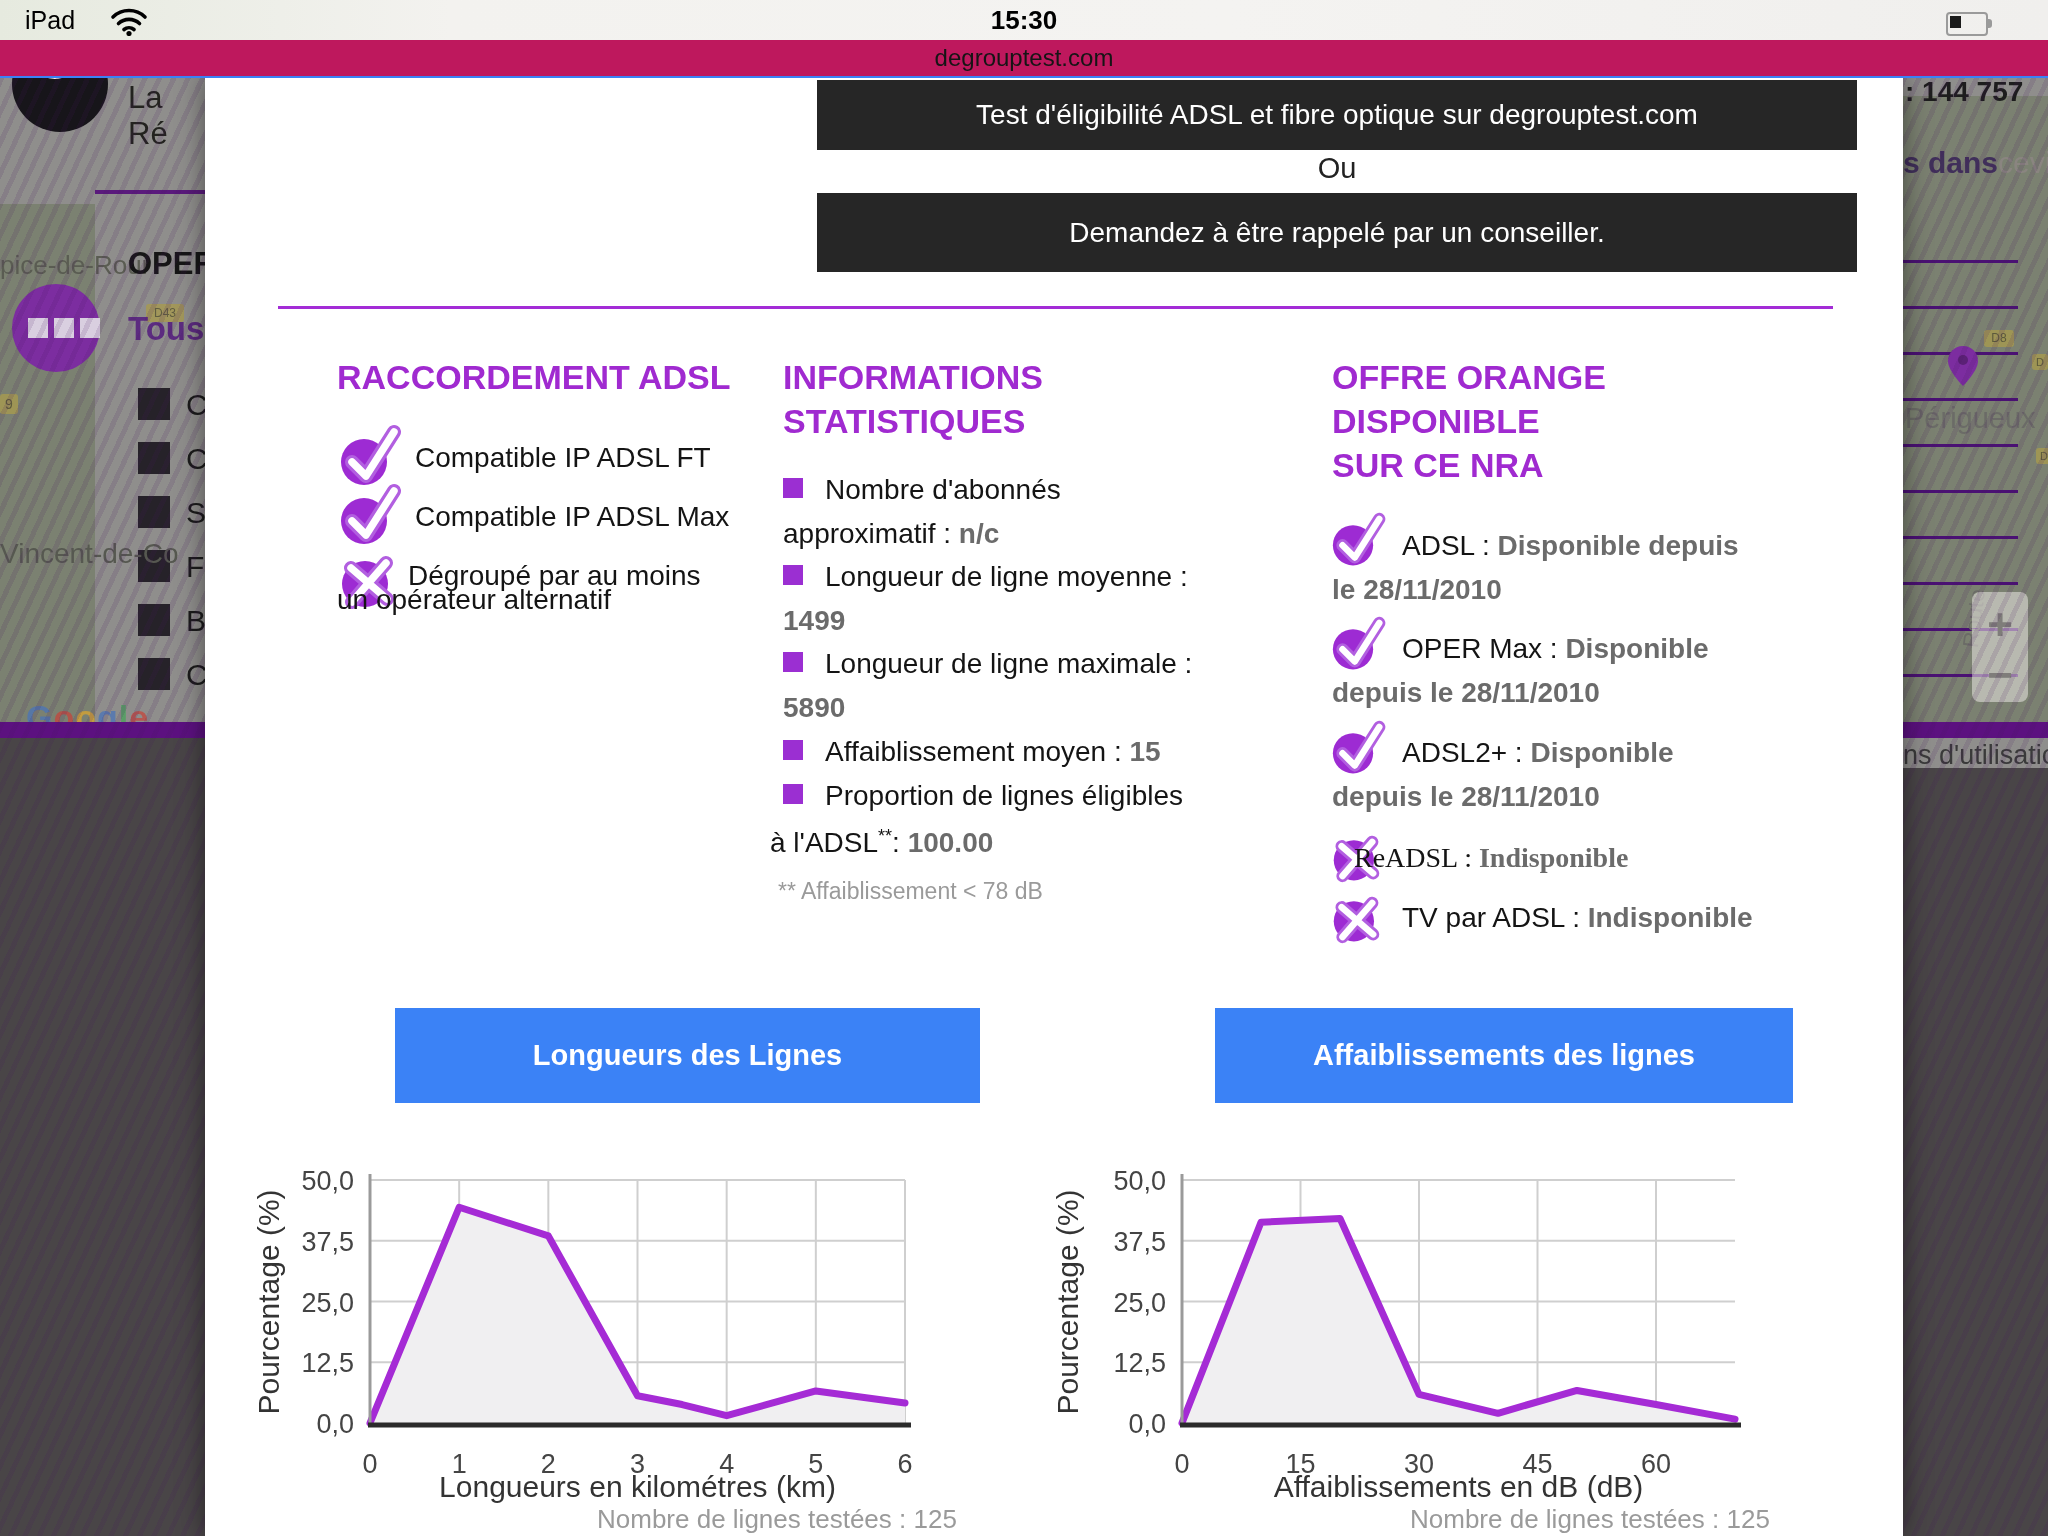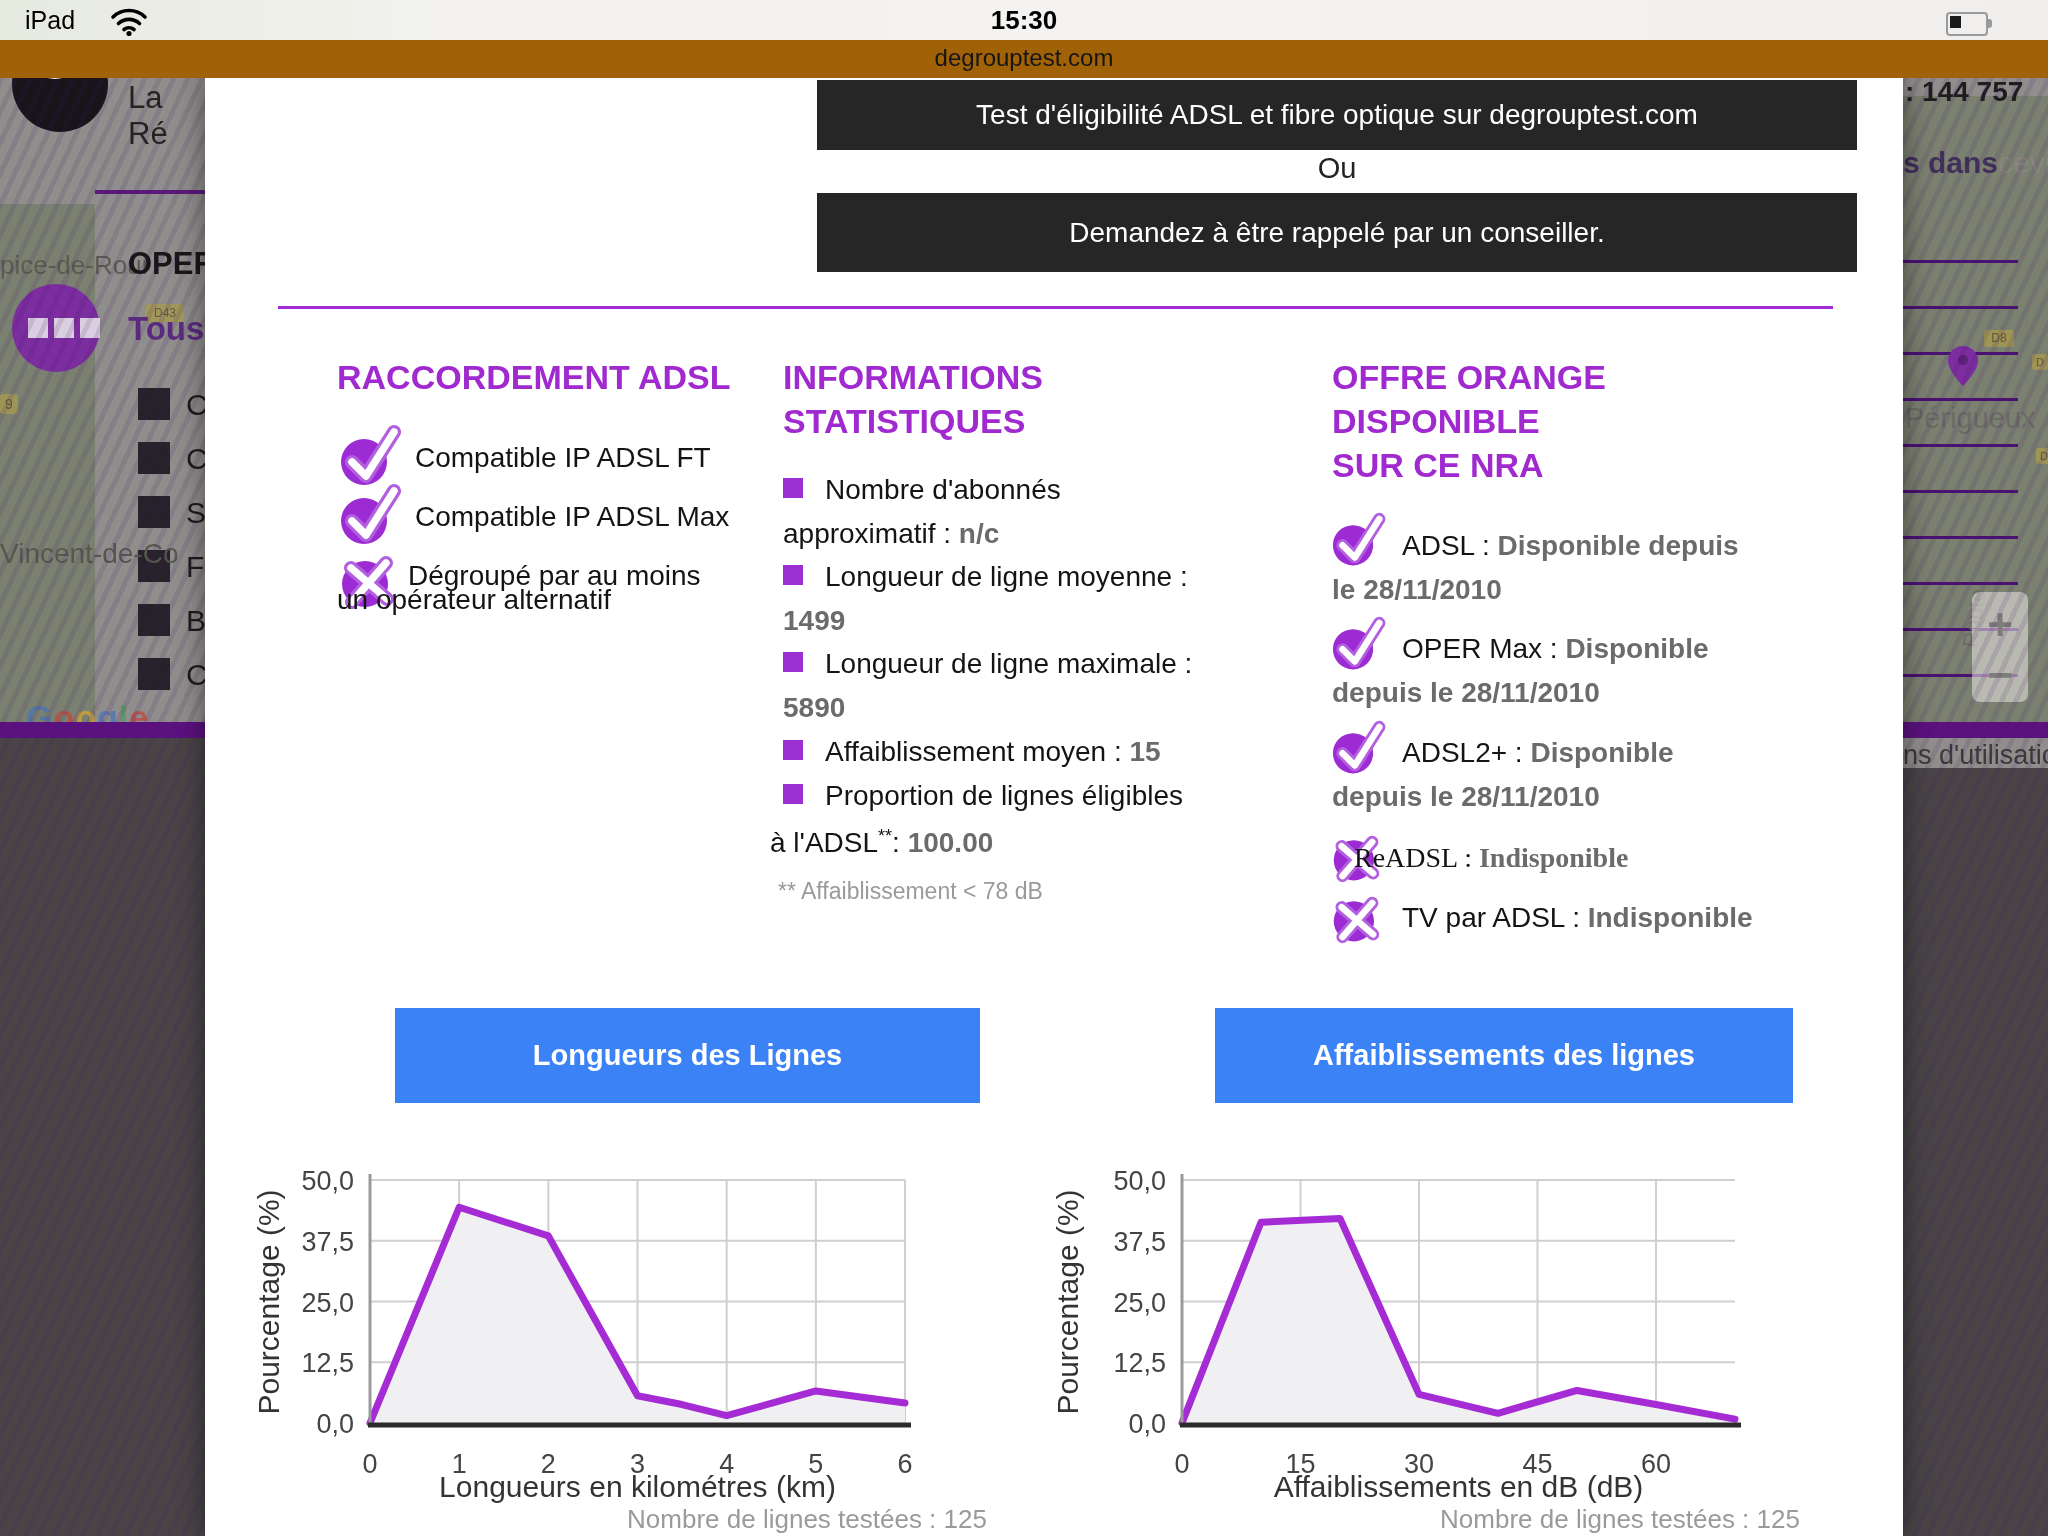--- a/index.html
+++ b/index.html
@@ -3,22 +3,22 @@
 <meta charset="utf-8">
 <style>
   html,body{margin:0;padding:0;background:#000;}
   #page{position:relative;width:2048px;height:1536px;overflow:hidden;
         font-family:"Liberation Sans","DejaVu Sans",sans-serif;background:#4b4849;}
   .abs{position:absolute;}
 
   
   #statusbar{left:0;top:0;width:2048px;height:40px;
     background:linear-gradient(90deg,#e6eadf 0%,#f3f2ef 22%,#f4f3f1 60%,#f0efed 100%);z-index:40;}
-  #titlebar{left:0;top:40px;width:2048px;height:36px;background:#a16207;
-    border-bottom:2px solid #a16207;z-index:40;}
+  #titlebar{left:0;top:40px;width:2048px;height:36px;background:#be185d;
+    border-bottom:2px solid #3b82f6;z-index:40;}
   #carrier{left:25px;top:6px;font-size:25px;color:#000;}
   #wifi{left:110px;top:8px;}
   #clock{left:0;top:5px;width:2048px;text-align:center;font-size:26px;font-weight:bold;color:#000;}
   #url{left:0;top:0;width:2048px;text-align:center;font-size:24px;color:#151515;line-height:36px;}
   #battery{left:1946px;top:12px;width:38px;height:20px;border:2px solid #9a9a9a;border-radius:4px;}
   #battery .fill{position:absolute;left:2px;top:2px;width:11px;height:12px;background:#1b1b1b;}
   #battery .nub{position:absolute;left:40px;top:5px;width:4px;height:9px;background:#9a9a9a;border-radius:0 3px 3px 0;}
 
   
   .strip{top:76px;height:1460px;background:#8f8e8c;overflow:hidden;z-index:1;}
@@ -83,21 +83,21 @@
 
   .chart-btn{top:1008px;height:95px;background:#3b82f6;color:#fff;display:flex;align-items:center;
              justify-content:center;font-size:29px;font-weight:bold;z-index:12;cursor:pointer;}
   #btn-lengths{left:395px;width:585px;}
   #btn-atten{left:1215px;width:578px;}
 
   #charts{left:0;top:0;width:2048px;height:1536px;z-index:12;pointer-events:none;}
   #charts text{font-family:"Liberation Sans","DejaVu Sans",sans-serif;}
   #charts .tick{font-size:27px;fill:#444;}
   #charts .axis-title{font-size:30px;fill:#333;}
-  .caption{top:1504px;width:420px;text-align:center;font-size:26px;color:#9a9a9a;white-space:nowrap;z-index:12;}
+  .caption{top:1504px;width:420px;text-align:left;font-size:26px;color:#9a9a9a;white-space:nowrap;z-index:12;}
   #caption-left{left:597px;}
   #caption-right{left:1410px;}
   .icon-svg{z-index:12;}
 </style>
 </head>
 <body>
 
 <div id="page">
 
   <div class="abs strip" id="strip-left">

